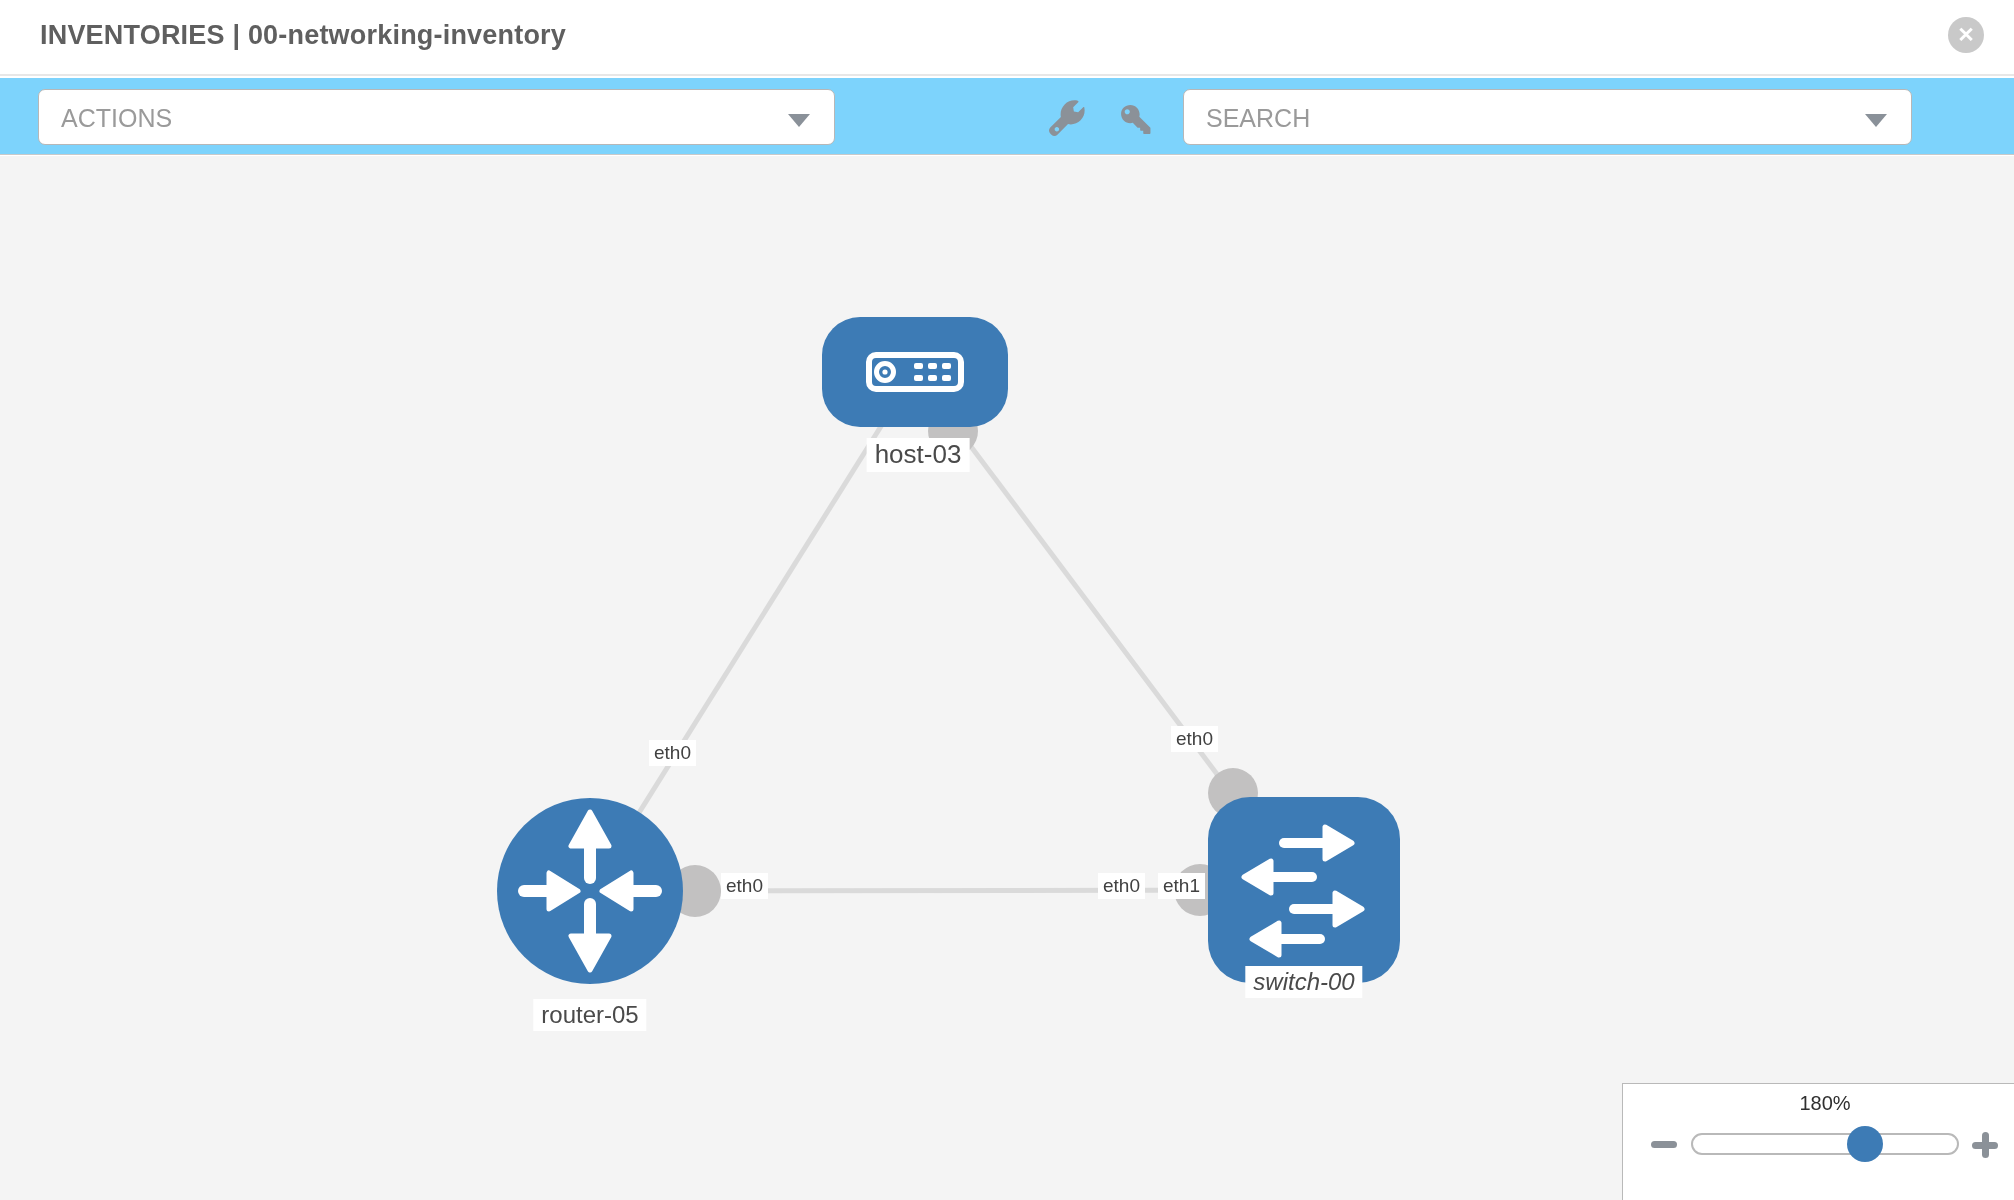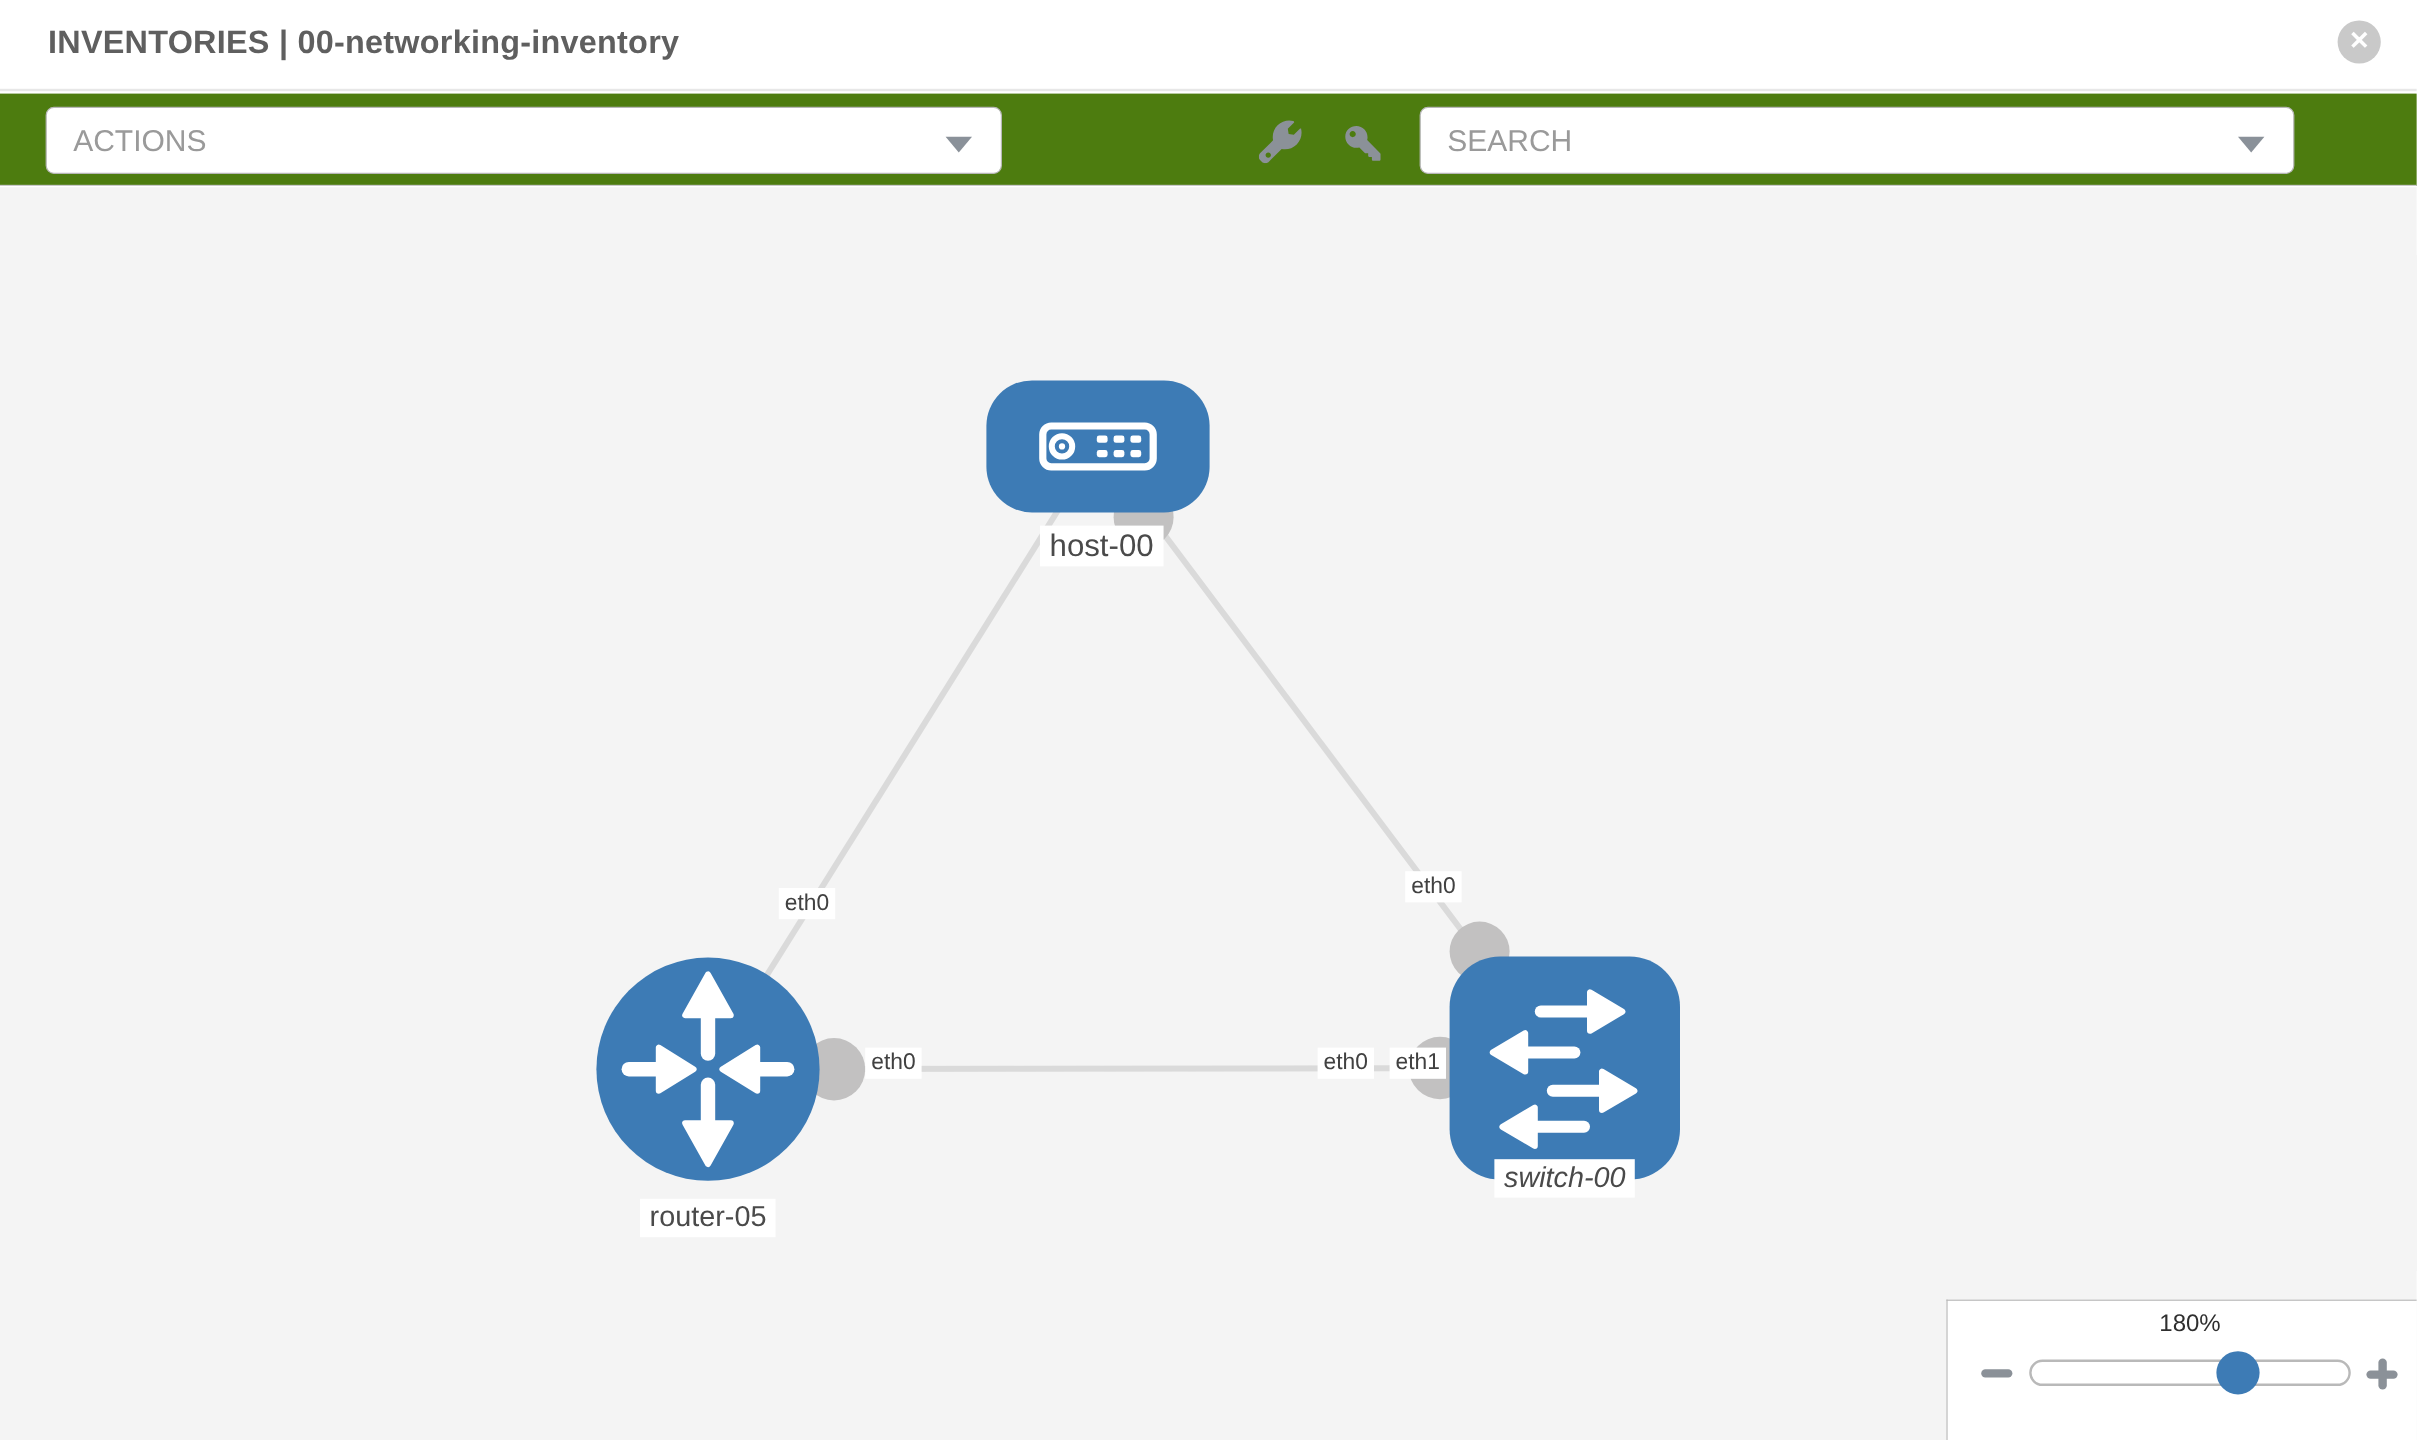--- a/index.html
+++ b/index.html
@@ -12,21 +12,21 @@
             background:#ffffff; border-bottom:2px solid #e7e7e7; }
   .header-title { position:absolute; left:40px; top:20px; font-size:27px;
                   font-weight:bold; color:#5f5f5f; letter-spacing:.2px; }
   .close-btn { position:absolute; right:30px; top:17px; width:36px; height:36px;
                border-radius:50%; background:#c9c9c9; color:#ffffff;
                font-size:21px; font-weight:bold; text-align:center;
                line-height:36px; cursor:pointer; }
 
   
   .toolbar { position:absolute; left:0; top:78px; width:2014px; height:77px;
-             background:#4d7c0f; border-bottom:1px solid #c9c9c9; }
+             background:#7dd3fc; border-bottom:1px solid #c9c9c9; }
   .select-box { position:absolute; top:11px; height:56px; background:#ffffff;
                 border:1px solid #b7b7b7; border-radius:7px; cursor:pointer; }
   .select-box .ph { position:absolute; left:22px; top:14px; font-size:25px;
                     color:#9a9a9a; }
   .caret { position:absolute; right:24px; top:24px; width:0; height:0;
            border-left:11px solid transparent; border-right:11px solid transparent;
            border-top:13px solid #8a9199; }
   .actions-box { left:38px;  width:797px; }
   .search-box  { left:1183px; width:729px; }
   .tool-icon { position:absolute; cursor:pointer; }
@@ -148,21 +148,21 @@
           <line x1="1312" y1="721" x2="1272" y2="721"></line>
           <path d="M1244 721 L1271 705 L1271 737 Z" stroke-width="5"></path>
           <line x1="1294" y1="753" x2="1334" y2="753"></line>
           <path d="M1362 753 L1335 737 L1335 769 Z" stroke-width="5"></path>
           <line x1="1320" y1="783" x2="1280" y2="783"></line>
           <path d="M1252 783 L1279 767 L1279 799 Z" stroke-width="5"></path>
         </g>
       </g>
     </svg>
 
-    <div class="lbl node-lbl host-lbl" style="left:918px; top:282px;">host-00</div>
+    <div class="lbl node-lbl host-lbl" style="left:918px; top:282px;">host-03</div>
     <div class="lbl node-lbl" style="left:590px; top:843px;">router-05</div>
     <div class="lbl node-lbl" style="left:1304px; top:810px;font-style:italic;">switch-00</div>
 
     <div class="lbl if-lbl" style="left:828px; top:302px; z-index:-1;">eth0</div>
     <div class="lbl if-lbl" style="left:966px; top:300px; z-index:-1;">eth0</div>
     <div class="lbl if-lbl" style="left:649px; top:584px;">eth0</div>
     <div class="lbl if-lbl" style="left:1171px; top:570px;">eth0</div>
     <div class="lbl if-lbl" style="left:721px; top:717px;">eth0</div>
     <div class="lbl if-lbl" style="left:1098px; top:717px;">eth0</div>
     <div class="lbl if-lbl" style="left:1158px; top:717px;">eth1</div>

